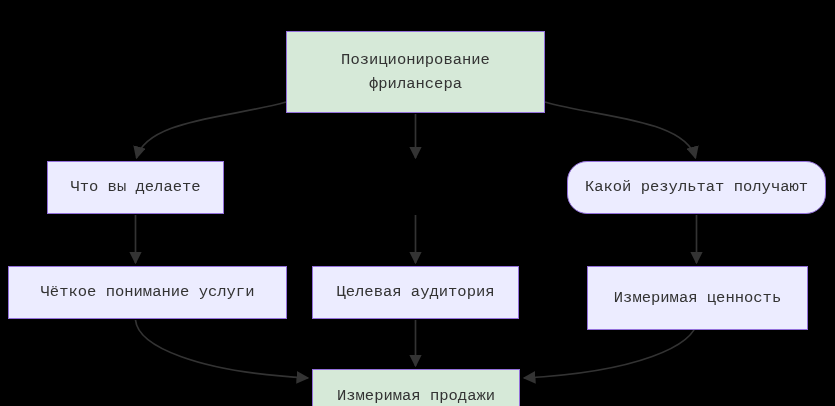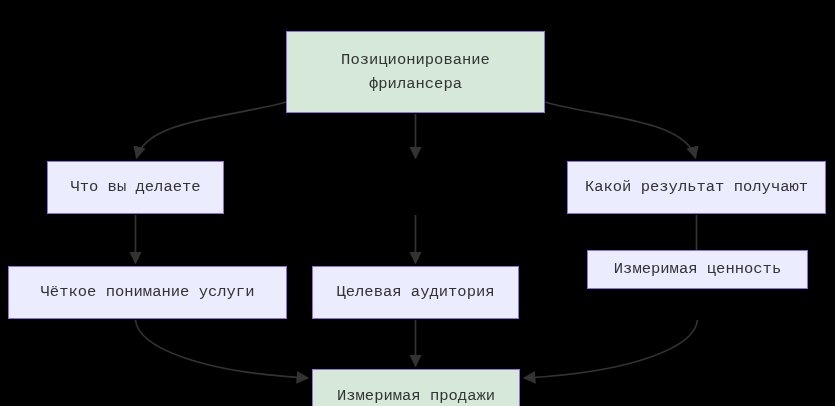--- a/index.html
+++ b/index.html
@@ -39,24 +39,24 @@
     border:1.5px solid var(--node-border);
     color:var(--text);
     font-size:15.5px;
     line-height:1.55;
     padding:4px 10px;
   }
   .node.green{background:var(--highlight-fill);}
   .n-root    {left:286px;top:5px;  width:259px;height:82px;}
   .n-what    {left:47px; top:135px;width:177px;height:53px;text-align:right;}
   .n-whom    {left:313px;top:135px;width:205px;height:53px;}
-  .n-result  {left:567px;top:135px;width:259px;height:53px;}
+  .n-result  {left:567px;top:135px;width:259px;height:53px;border-radius:20px;}
   .n-clarity {left:8px;  top:240px;width:279px;height:53px;}
   .n-audience{left:312px;top:240px;width:207px;height:53px;}
-  .n-value   {left:587px;top:224px;width:221px;height:39px;}
+  .n-value   {left:587px;top:240px;width:221px;height:64px;}
   .n-sales   {left:312px;top:343px;width:208px;height:55px;}
 </style>
 </head>
 <body>
 
 <div class="stage">
 
   <svg class="edges" viewBox="0 0 835 406" xmlns="http://www.w3.org/2000/svg">
     <defs>
       <marker id="arrow" viewBox="0 0 10 10" refX="9" refY="5" markerWidth="7.5" markerHeight="7.5" orient="auto-start-reverse">

